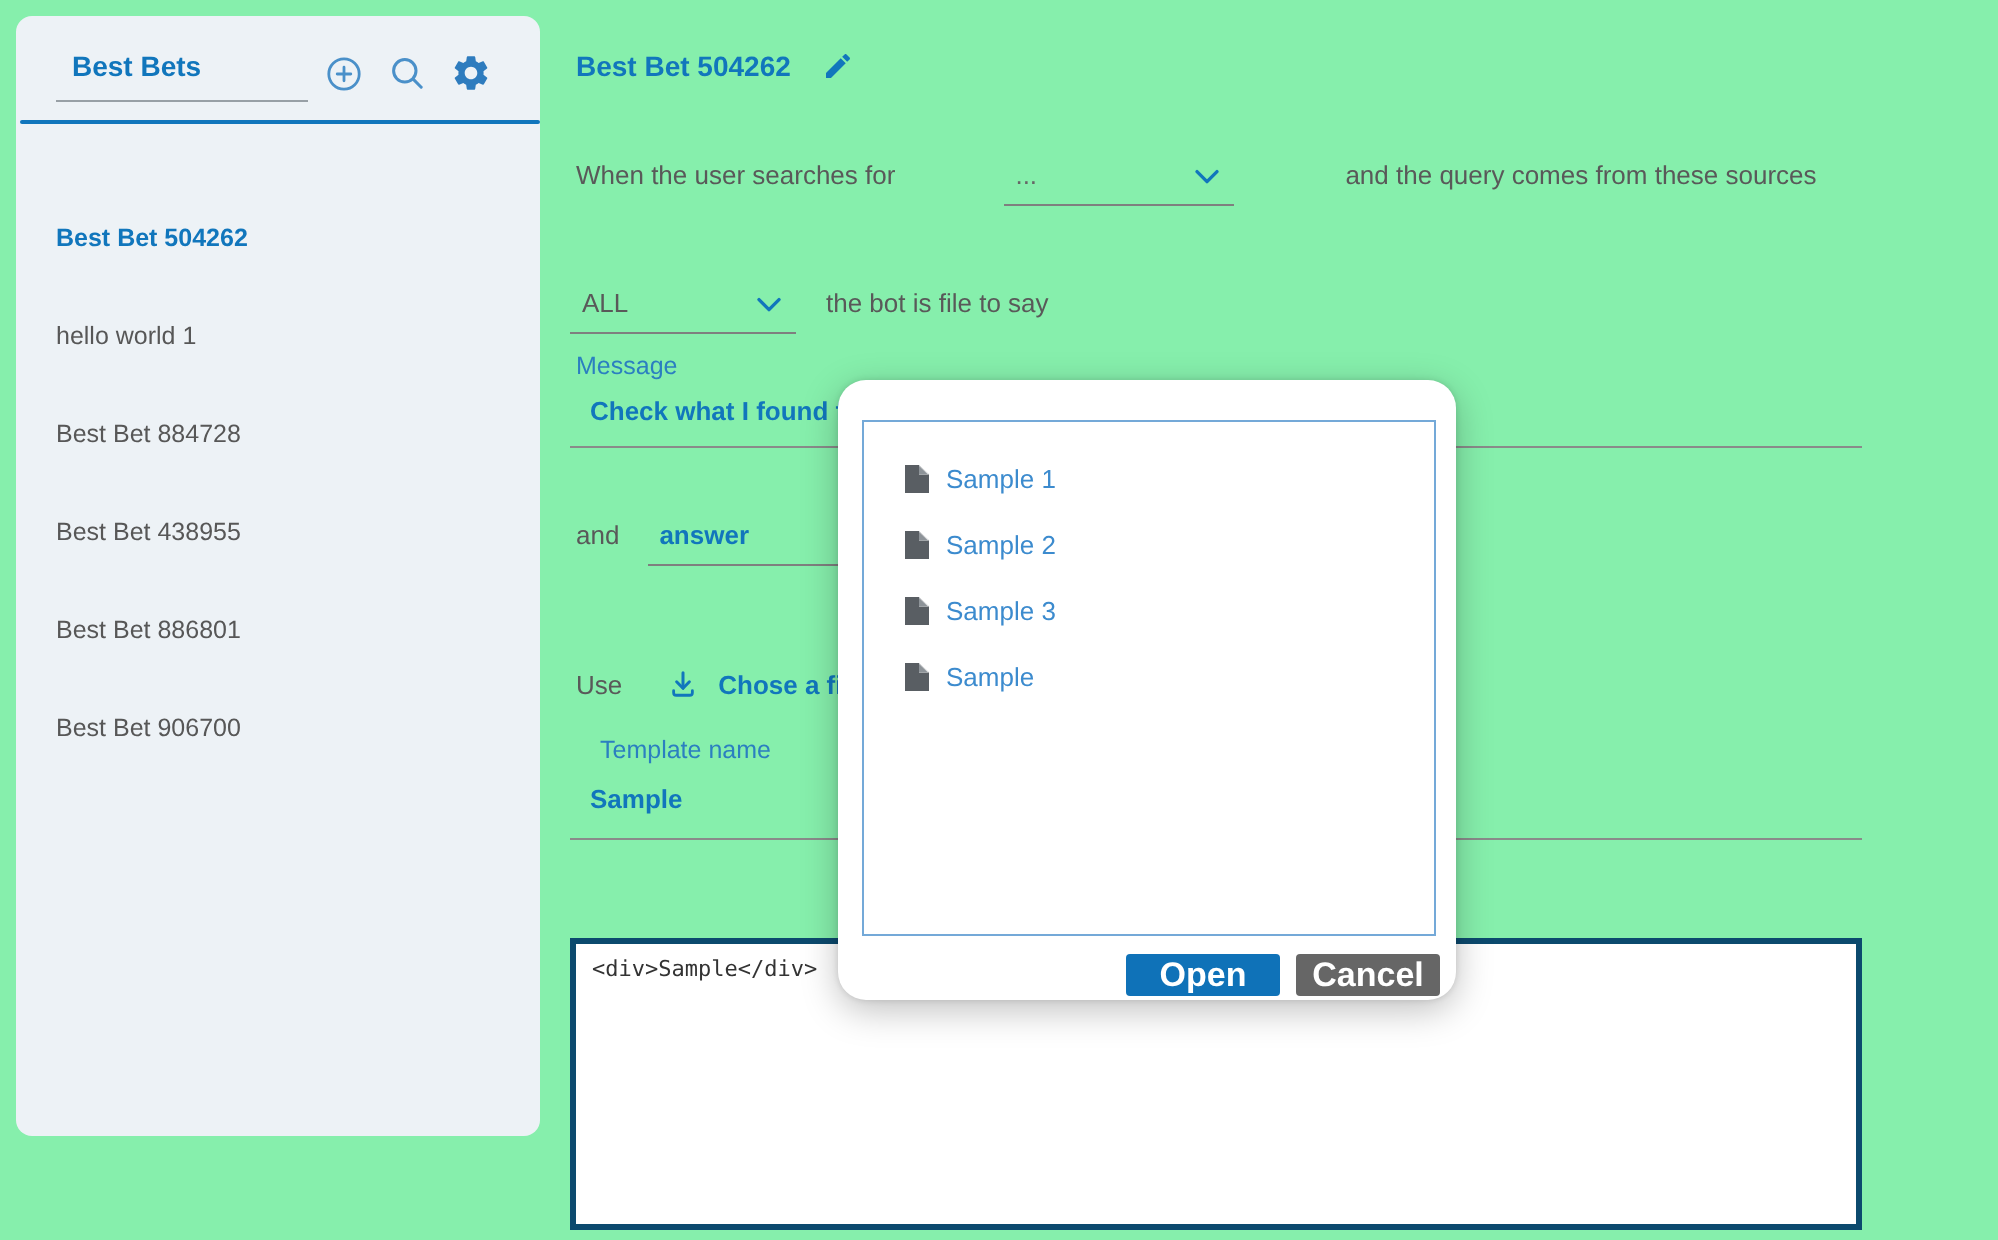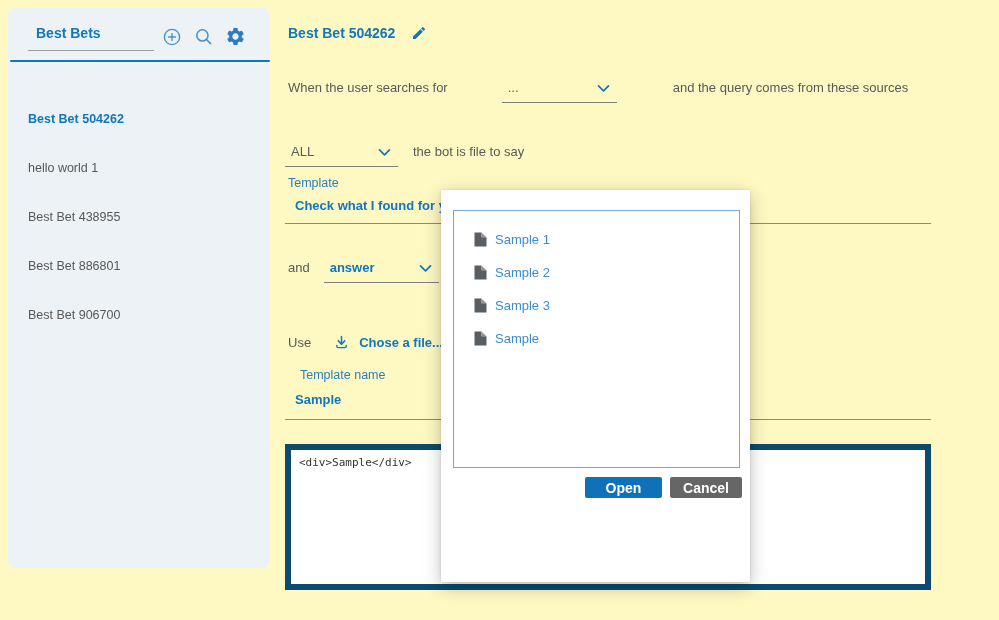--- a/index.html
+++ b/index.html
@@ -1,17 +1,17 @@
 <!DOCTYPE html>
 <html><head>
 <meta charset="utf-8">
 <style>
   * { margin:0; padding:0; box-sizing:border-box; }
   body { background:#fff; font-family:"Liberation Sans", sans-serif; }
-  #app { position:relative; width:999px; height:620px; background:#fef9c3; overflow:hidden; }
+  #app { position:relative; width:999px; height:620px; background:#86efac; overflow:hidden; }
 
   
   .sidebar { position:absolute; left:8px; top:8px; width:262px; height:560px;
              background:#edf2f6; border-radius:8px; }
   .side-header { position:absolute; top:17px; left:20px; right:24px; display:flex; align-items:flex-start; }
   .side-title { color:#1176bc; font-weight:bold; font-size:14px; padding:0 0 9px 8px;
                 width:126px; border-bottom:1px solid #98a0a6; }
   .side-icons { margin-left:auto; display:flex; gap:11px; align-items:center; padding-top:1px; }
   .icon-btn { width:21px; height:21px; display:flex; align-items:center; justify-content:center; cursor:pointer; background:none; border:none; }
   .side-sep { position:absolute; left:2px; right:0; top:52px; height:2px; background:#1176bc; border-radius:2px; }
@@ -33,34 +33,34 @@
   .dd2 { width:113px; margin-right:15px; color:#595959; }
   .field-label { position:absolute; font-size:12.5px; color:#2b7fc0; }
   .field-value { position:absolute; font-size:13px; font-weight:bold; color:#1176bc; cursor:text; }
   .hr-line { position:absolute; left:285px; width:646px; height:1px; background:#8a8a8a; }
   .row-answer { position:absolute; left:288px; top:260px; display:flex; align-items:flex-start; }
   .dd3 { width:115px; margin-left:14px; color:#1176bc; font-weight:bold;gap:27px; }
   .dd3 .val { font-weight:bold; }
   .row-file { position:absolute; left:288px; top:334px; display:flex; align-items:flex-end; }
   .dl-ico { margin-left:23px; margin-right:10px; display:flex; }
   .file-link { color:#1176bc; font-weight:bold; font-size:13px; cursor:pointer; }
-  .editor { position:absolute; left:285px; top:444px; width:646px; height:146px;
-            border:6px solid #0c4a6e; background:#fff; resize:none;
+  .editor { position:absolute; left:285px; top:469px; width:646px; height:146px;
+            border:3px solid #0c4a6e; background:#fff; resize:none;
             font:11px "DejaVu Sans Mono", monospace; color:#333; padding:6px 8px; outline:none; }
 
   
-  .dialog { position:absolute; left:441px; top:190px; width:309px; height:392px; background:#fff;
-            border-radius:1px; z-index:10;
+  .dialog { position:absolute; left:419px; top:190px; width:309px; height:310px; background:#fff;
+            border-radius:14px; z-index:10;
             box-shadow:0 5px 18px rgba(0,0,0,.25), 0 0 3px rgba(0,0,0,.12); }
   .file-box { position:absolute; left:12px; top:20px; width:287px; height:258px;
               border:1px solid #74a9d8; padding-top:12px; overflow:hidden; }
   .file-item { display:flex; align-items:center; height:33px; padding-left:20px; gap:8px; cursor:pointer; }
   .file-label { color:#3c8bce; font-size:13px; }
   .dlg-buttons { position:absolute; right:8px; top:287px; display:flex; gap:8px; }
-  .btn { height:21px; font-size:14px; font-weight:bold; color:#fff; border:none; border-radius:2px;
+  .btn { height:21px; font-size:17px; font-weight:bold; color:#fff; border:none; border-radius:2px;
          font-family:inherit; display:flex; align-items:center; justify-content:center; cursor:pointer; }
   .btn-open { width:77px; background:#0f72b8; }
   .btn-cancel { width:72px; background:#666666; }
 </style>
 </head>
 <body>
 
 <div id="app">
 
   <div class="sidebar">
@@ -89,20 +89,21 @@
                 <path fill="#2e7cbe" d="M19.14 12.94c.04-.3.06-.61.06-.94 0-.32-.02-.64-.07-.94l2.03-1.58c.18-.14.23-.41.12-.61l-1.92-3.32c-.12-.22-.37-.29-.59-.22l-2.39.96c-.5-.38-1.03-.7-1.62-.94l-.36-2.54c-.04-.24-.24-.41-.48-.41h-3.84c-.24 0-.43.17-.47.41l-.36 2.54c-.59.24-1.13.57-1.62.94l-2.39-.96c-.22-.08-.47 0-.59.22L2.74 8.87c-.12.21-.08.47.12.61l2.03 1.58c-.05.3-.09.63-.09.94s.02.64.07.94l-2.03 1.58c-.18.14-.23.41-.12.61l1.92 3.32c.12.22.37.29.59.22l2.39-.96c.5.38 1.03.7 1.62.94l.36 2.54c.05.24.24.41.48.41h3.84c.24 0 .44-.17.47-.41l.36-2.54c.59-.24 1.13-.56 1.62-.94l2.39.96c.22.08.47 0 .59-.22l1.92-3.32c.12-.22.07-.47-.12-.61l-2.01-1.58zM12 15.6c-1.98 0-3.6-1.62-3.6-3.6s1.62-3.6 3.6-3.6 3.6 1.62 3.6 3.6-1.62 3.6-3.6 3.6z"></path>
               </svg>
           </span>
         </button>
       </div>
     </div>
     <div class="side-sep"></div>
     <div class="side-list">
       <div class="side-item selected">Best Bet 504262</div>
       <div class="side-item">hello world 1</div>
+      <div class="side-item">Best Bet 884728</div>
       <div class="side-item">Best Bet 438955</div>
       <div class="side-item">Best Bet 886801</div>
       <div class="side-item">Best Bet 906700</div>
     </div>
   </div>
 
   <div class="main-title">
     <span class="t">Best Bet 504262</span>
     <button class="icon-btn" style="width:18px;height:18px;">
       <span style="display:flex">
@@ -131,21 +132,21 @@
       <span class="val">ALL</span>
       <span style="display:flex;padding-top:4px;">
         <svg width="13" height="9" viewBox="0 0 13 9">
             <path d="M1.5 1.8 L6.5 6.8 L11.5 1.8" fill="none" stroke="#1176bc" stroke-width="1.7" stroke-linecap="round" stroke-linejoin="round"></path>
           </svg>
       </span>
     </div>
     <span class="gray">the bot is file to say</span>
   </div>
 
-  <div class="field-label" style="left:288px; top:176px;">Template</div>
+  <div class="field-label" style="left:288px; top:176px;">Message</div>
   <div class="field-value" style="left:295px; top:198px;">Check what I found for y</div>
   <div class="hr-line" style="top:223px;"></div>
 
   <div class="row-answer">
     <span class="gray">and</span>
     <div class="dd dd3">
       <span class="val">answer</span>
       <span style="display:flex;padding-top:4px;">
         <svg width="13" height="9" viewBox="0 0 13 9">
             <path d="M1.5 1.8 L6.5 6.8 L11.5 1.8" fill="none" stroke="#1176bc" stroke-width="1.7" stroke-linecap="round" stroke-linejoin="round"></path>

